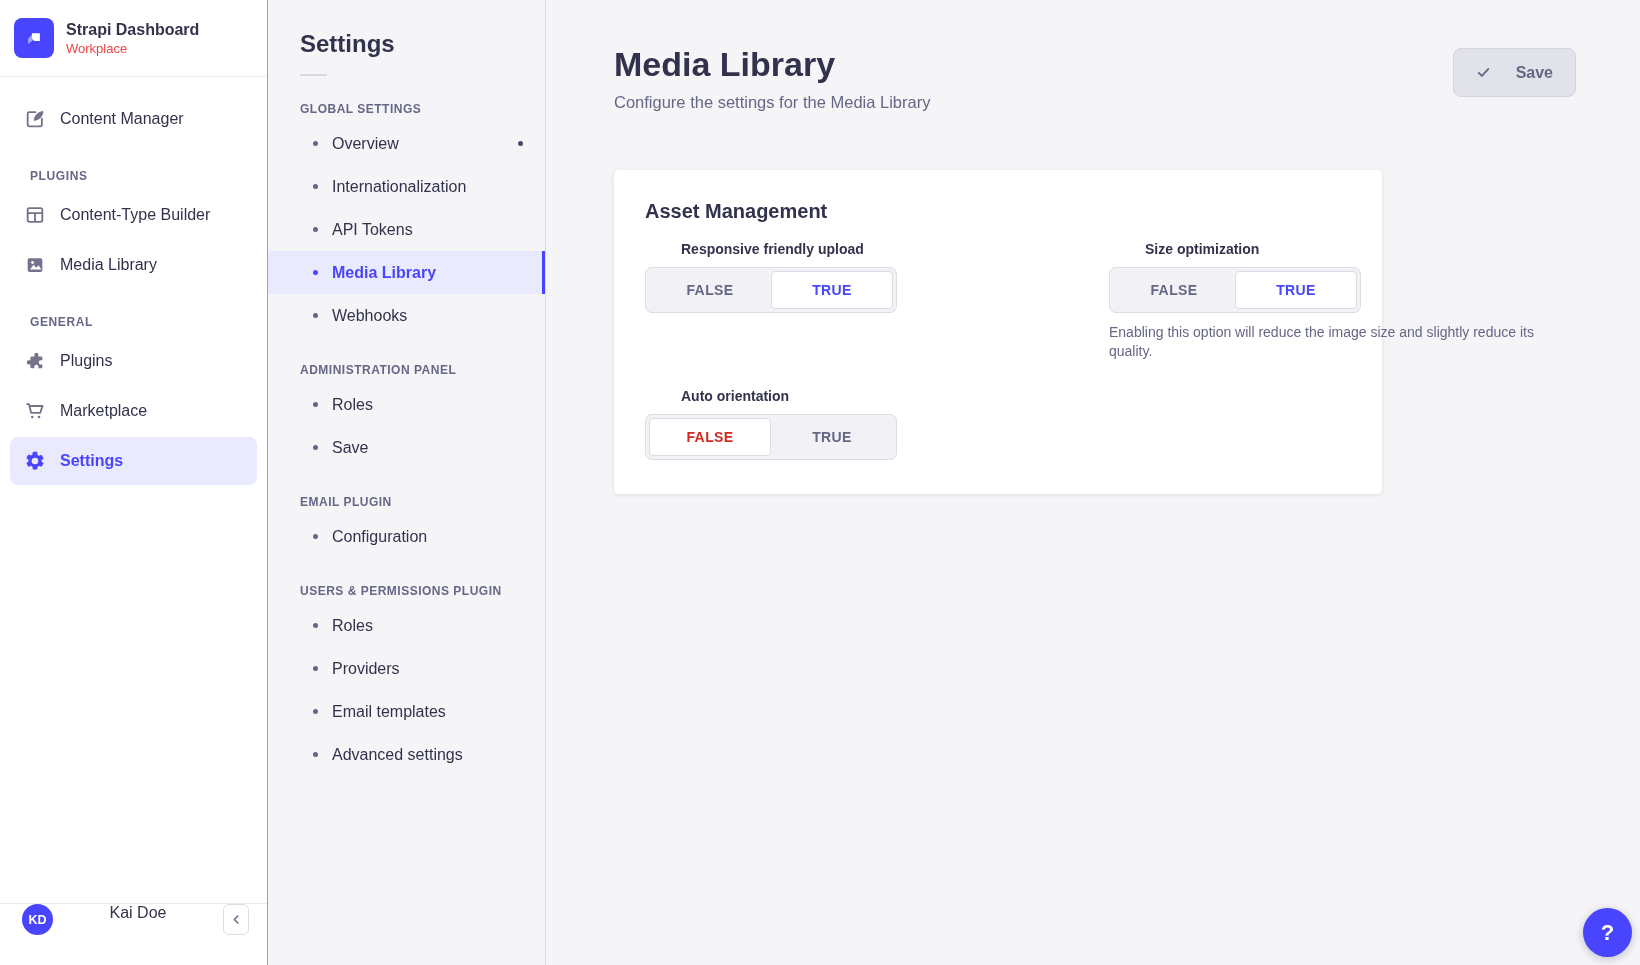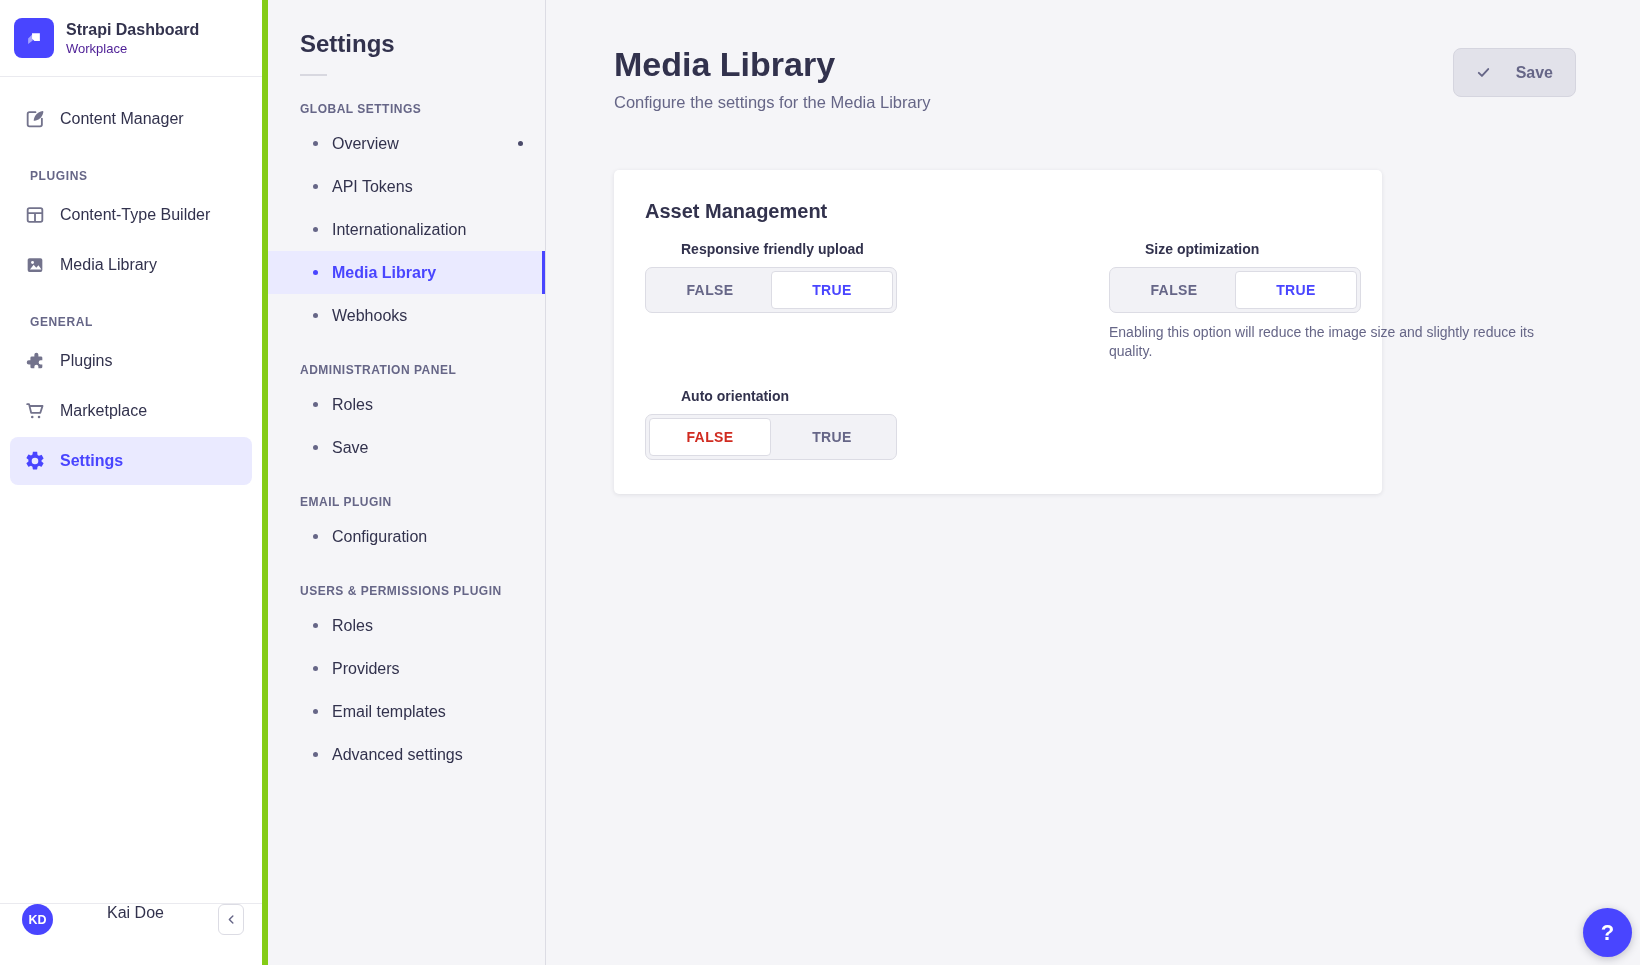--- a/index.html
+++ b/index.html
@@ -8,34 +8,34 @@
     font-family: "Liberation Sans", "DejaVu Sans", sans-serif;
     background: #f5f5f8;
     color: #32324d;
     overflow: hidden;
   }
   .app { display: flex; width: 1640px; height: 965px; }
 
   
   .sidebar {
     width: 268px; min-width: 268px; background: #fff;
-    border-right: 6px solid #84cc16;
+    border-right: 1px solid #84cc16;
     display: flex; flex-direction: column;
   }
   .brand {
     display: flex; align-items: center; gap: 12px;
     padding: 18px 16px 18px 14px; border-bottom: 1px solid #eaeaef;
     cursor: pointer;
   }
   .logo {
     width: 40px; height: 40px; border-radius: 8px; background: #4945ff;
     display: flex; align-items: center; justify-content: center; flex: none;
   }
   .brand-name { font-size: 16px; font-weight: bold; line-height: 1.2; }
-  .brand-sub  { font-size: 13px; color: #4c1d95; margin-top: 2px; }
+  .brand-sub  { font-size: 13px; color: #ef4444; margin-top: 2px; }
 
   .side-nav { flex: 1; padding-top: 16px; }
   .side-item {
     display: flex; align-items: center; gap: 14px;
     height: 48px; margin: 2px 10px; padding: 0 14px;
     border-radius: 8px; font-size: 16px; color: #32324d; cursor: pointer;
   }
   .side-item .ico { display: flex; color: #73738c; flex: none; }
   .side-item.active { background: #eaeaff; color: #4945ff; font-weight: bold; }
   .side-item.active .ico { color: #4945ff; }
@@ -233,25 +233,25 @@
     <div class="subnav-divider"></div>
 
     <div class="subnav-section-label">GLOBAL SETTINGS</div>
     <div class="subnav-item">
       <span class="bullet"></span>
       <span>Overview</span>
       <span class="notif-dot"></span>
     </div>
     <div class="subnav-item">
       <span class="bullet"></span>
+      <span>Internationalization</span>
+    </div>
+    <div class="subnav-item">
+      <span class="bullet"></span>
       <span>API Tokens</span>
-    </div>
-    <div class="subnav-item">
-      <span class="bullet"></span>
-      <span>Internationalization</span>
     </div>
     <div class="subnav-item active">
       <span class="bullet"></span>
       <span>Media Library</span>
     </div>
     <div class="subnav-item">
       <span class="bullet"></span>
       <span>Webhooks</span>
     </div>
 

